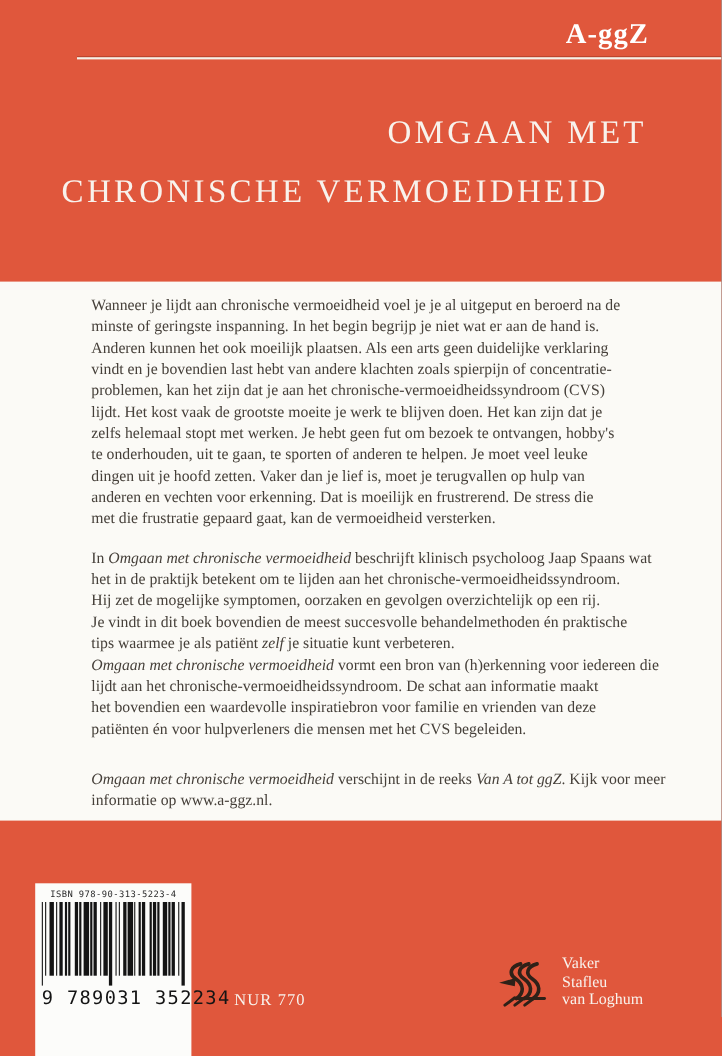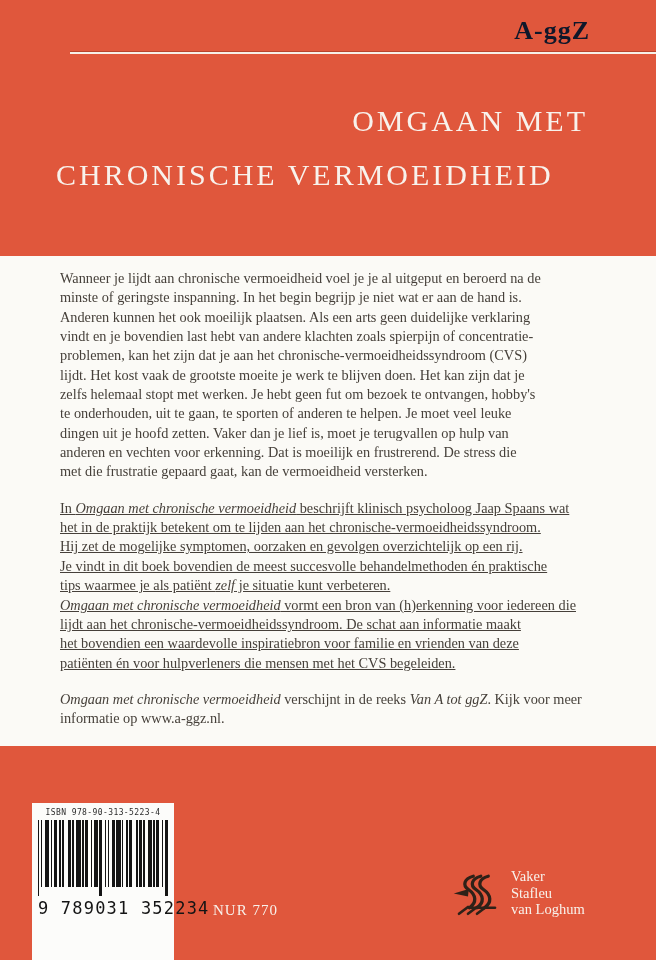--- a/index.html
+++ b/index.html
@@ -5,44 +5,44 @@
   html,body{margin:0;padding:0;background:#8a8a8a;}
   .cover{
     position:relative;width:656px;height:960px;margin:0 auto;
     background:#E0573C;overflow:hidden;
     font-family:"Liberation Serif","DejaVu Serif",serif;
   }
   
   .band-top{position:absolute;top:0;left:0;width:656px;height:256px;}
   .series-logo{
     position:absolute;top:16px;right:66px;
-    font-size:26px;font-weight:bold;letter-spacing:1px;color:#0f172a;
+    font-size:26px;font-weight:bold;letter-spacing:1px;color:#ffffff;
   }
   .rule{
     position:absolute;top:52px;left:70px;right:0;height:2px;
     background:#F6F0E8;box-shadow:0 -1px 0 rgba(110,35,18,.35);
   }
   .title-line{
     position:absolute;color:#F8F2EC;font-size:30px;letter-spacing:3px;
     white-space:nowrap;font-weight:normal;
   }
   .title-line.t1{top:104px;right:68px;}
   .title-line.t2{top:158px;left:56px;}
   
   .panel{
     position:absolute;top:256px;left:0;width:656px;height:490px;
     background:#FBFAF6;
   }
   .text{
-    padding:13px 0 0 60px;width:560px;
+    padding:13px 0 0 83px;width:560px;
     font-size:14.3px;line-height:19.35px;color:#46403A;
     white-space:nowrap;
   }
   .text p{margin:0 0 17px 0;}
-  .text p.gap-lg{margin-bottom:17px;text-decoration:underline;}
+  .text p.gap-lg{margin-bottom:27px;}
   .text p:last-child{margin-bottom:0;}
   .text .it{font-style:italic;}
   
   .band-bottom{position:absolute;top:746px;left:0;width:656px;height:214px;}
   .barcode-box{
     position:absolute;left:32px;top:57px;width:142px;height:159px;
     background:#FCFCFA;box-sizing:border-box;padding:5px 6px 3px;
   }
   .isbn-label{
     font-family:"DejaVu Sans Mono",monospace;font-size:8px;letter-spacing:.4px;

